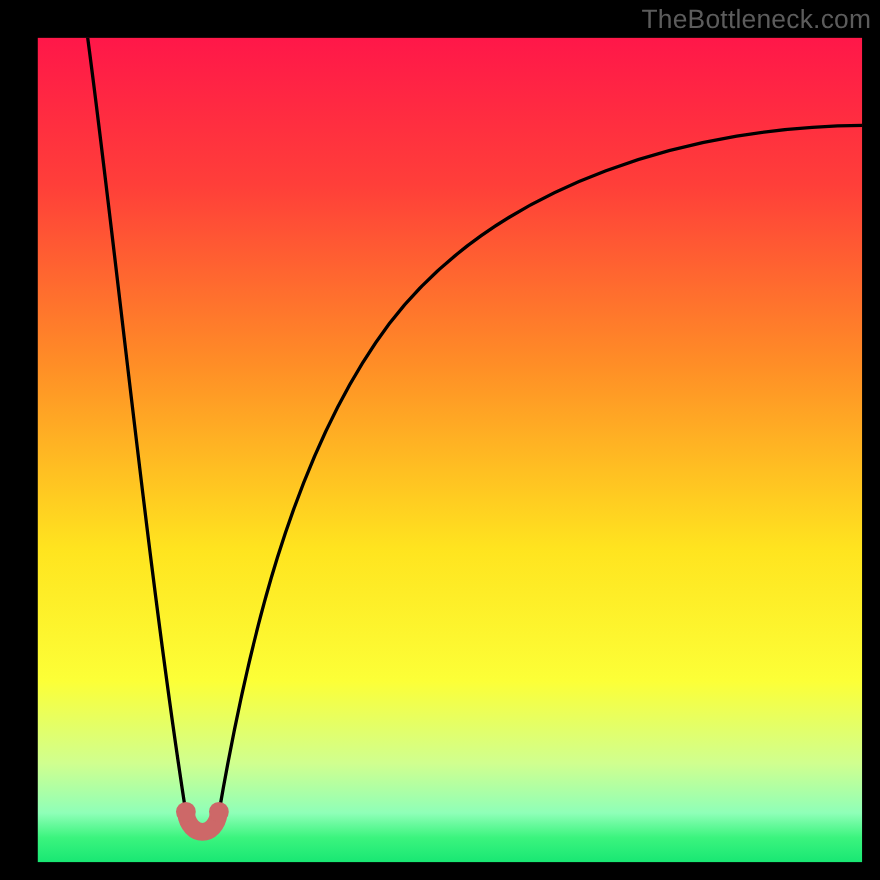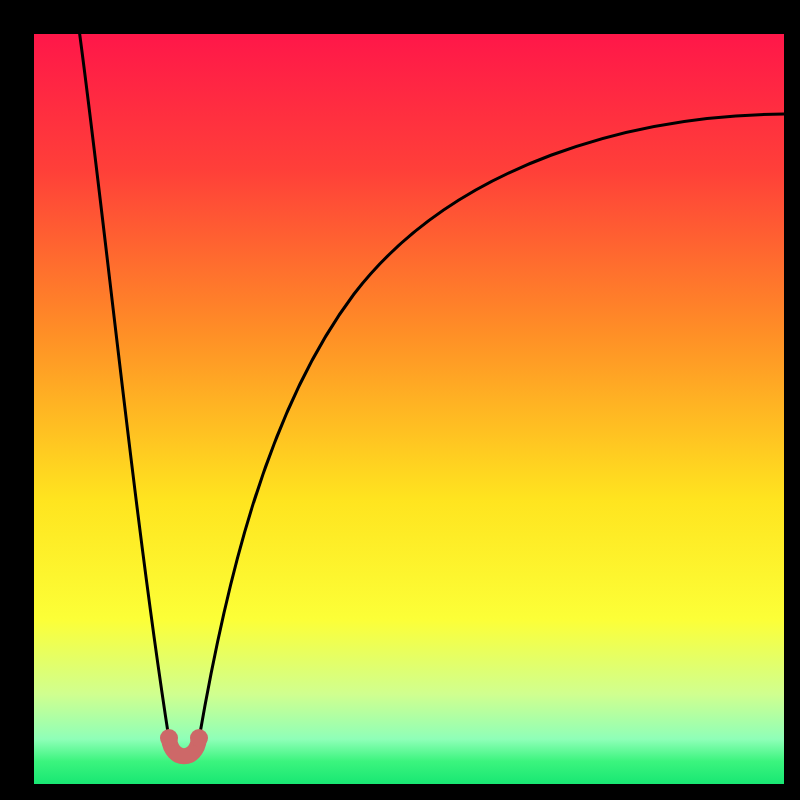--- a/index.html
+++ b/index.html
@@ -35,20 +35,21 @@
     letter-spacing: 0.2px;
     z-index: 10;
     user-select: none;
   }
   svg { display: block; }
 </style>
 </head>
 <body>
 
 <div class="frame">
+  <div class="watermark">TheBottleneck.com</div>
 
   <div class="plot">
     <svg viewBox="0 0 750 750" width="750" height="750" preserveAspectRatio="none">
       <defs>
         <linearGradient id="bg-grad" x1="0" y1="0" x2="0" y2="1">
           <stop offset="0%" stop-color="#ff1749"></stop>
           <stop offset="18%" stop-color="#ff3f39"></stop>
           <stop offset="40%" stop-color="#ff8f26"></stop>
           <stop offset="62%" stop-color="#ffe41f"></stop>
           <stop offset="78%" stop-color="#fcff37"></stop>

